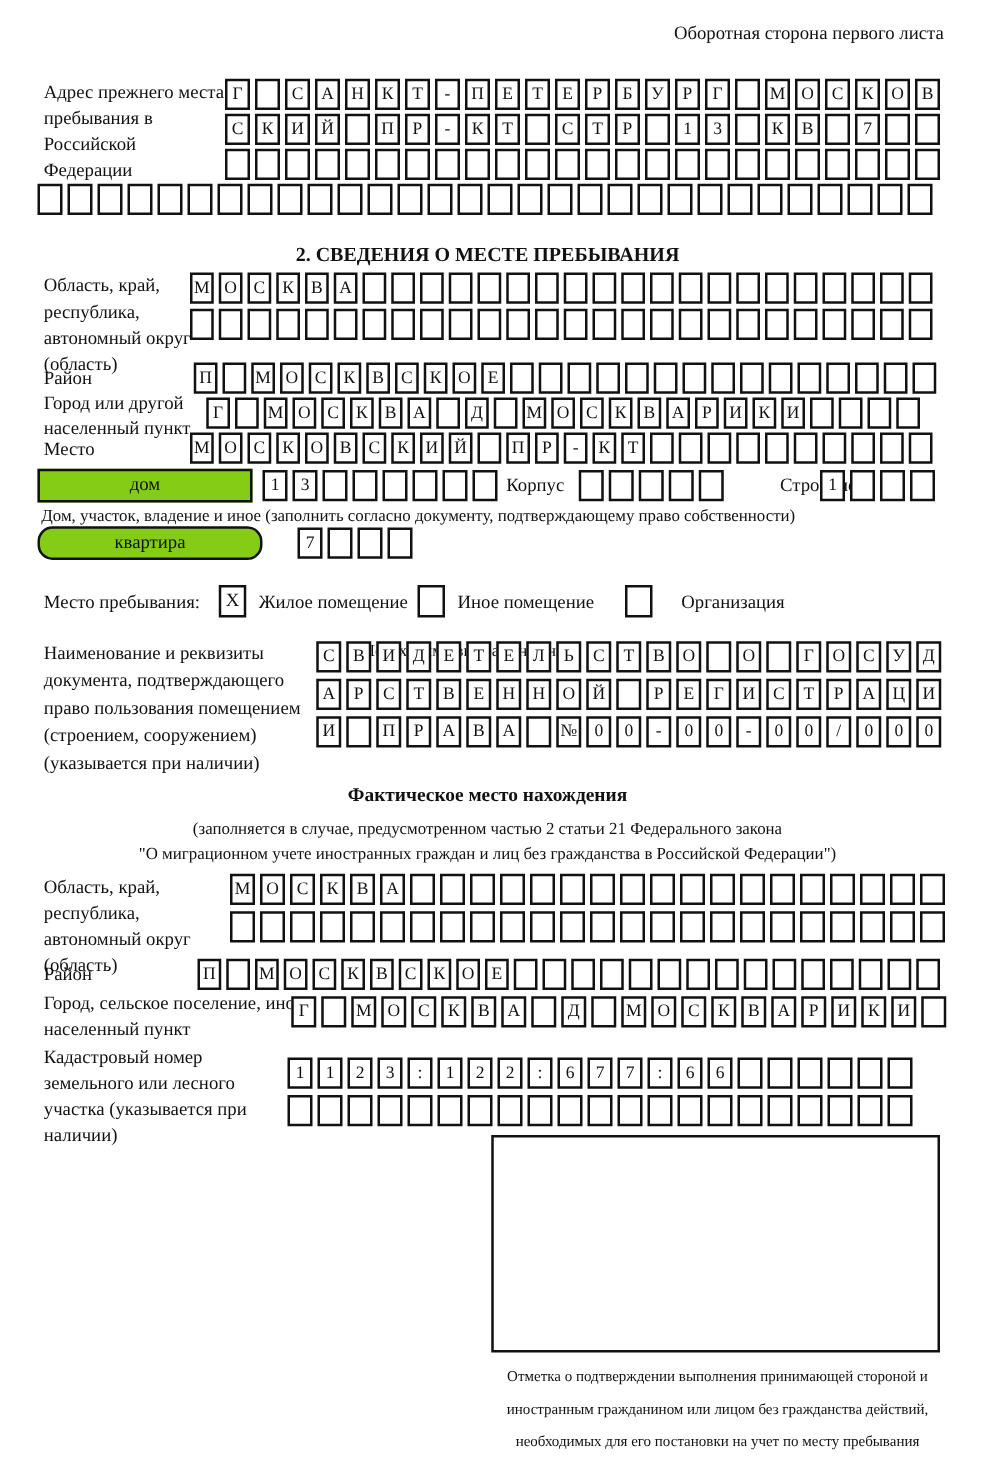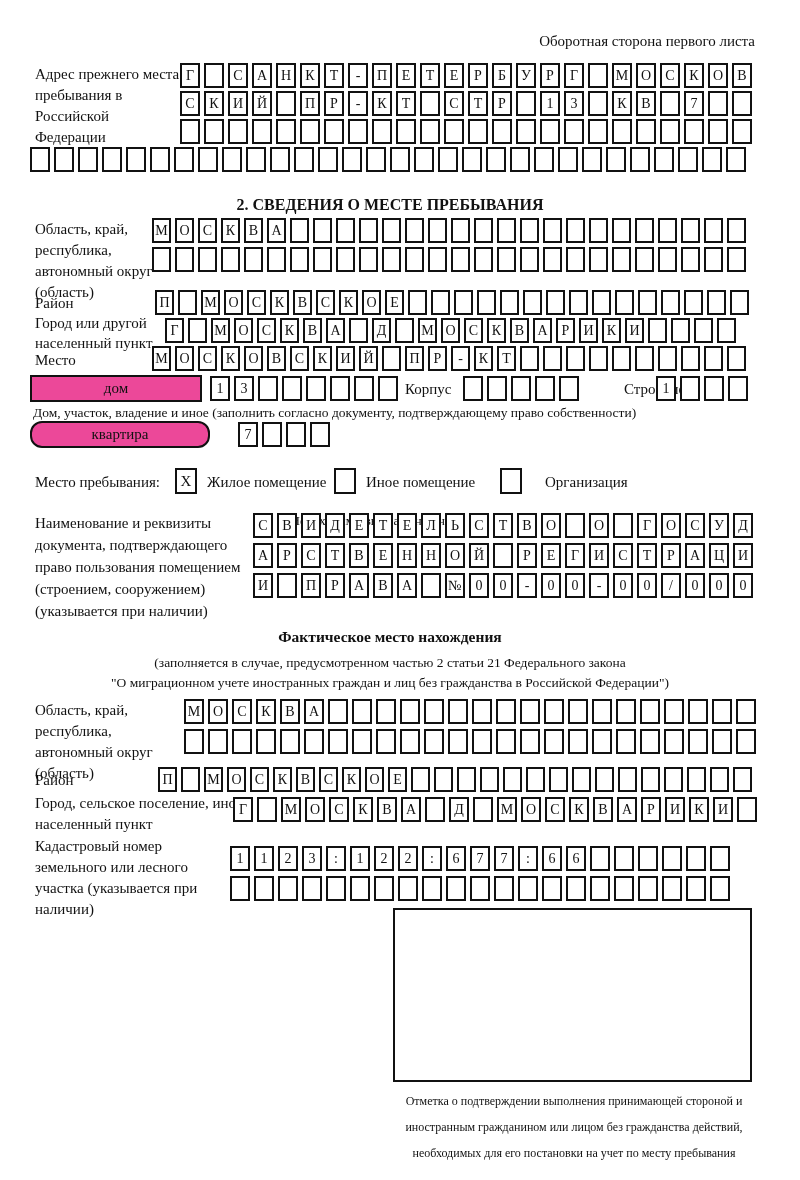--- a/index.html
+++ b/index.html
@@ -10,31 +10,31 @@
   .small{font-size:13.5px;line-height:18px;}
   .title{font-weight:bold;font-size:16px;text-align:center;}
   .center{text-align:center;}
   .right{text-align:right;}
   .cellrow{position:absolute;display:flex;gap:4px;}
   .cell{flex:none;width:19px;height:25px;box-sizing:border-box;border:2px solid #111;
         background:#fff;display:flex;align-items:center;justify-content:center;
         font-size:14px;line-height:1;}
   .w20 .cell{width:20px;}
   .widebox{position:absolute;box-sizing:border-box;border:2px solid #111;height:27px;
-        display:flex;align-items:center;justify-content:center;font-size:15px;background:#ec4899;}
+        display:flex;align-items:center;justify-content:center;font-size:15px;background:#84cc16;}
   .checkbox{position:absolute;box-sizing:border-box;width:22px;height:26px;border:2px solid #111;
         background:#fff;display:flex;align-items:center;justify-content:center;font-size:15px;}
   .stampbox{position:absolute;box-sizing:border-box;border:2px solid #111;background:#fff;}
 </style>
 </head>
 <body>
 
 <div class="page">
 
-  <div class="abs lbl right" style="top:17px;left:470px;width:285px;margin-top:14px;">Оборотная сторона первого листа</div>
+  <div class="abs lbl right" style="top:17px;left:470px;width:285px;">Оборотная сторона первого листа</div>
 
   <div class="abs lbl" style="top:64px;left:35px;width:145px;">Адрес прежнего места пребывания в Российской Федерации</div>
 
   <div class="cellrow w20" style="top:63px;left:180px;">
       <span class="cell">Г</span>
       <span class="cell"></span>
       <span class="cell">С</span>
       <span class="cell">А</span>
       <span class="cell">Н</span>
       <span class="cell">К</span>

